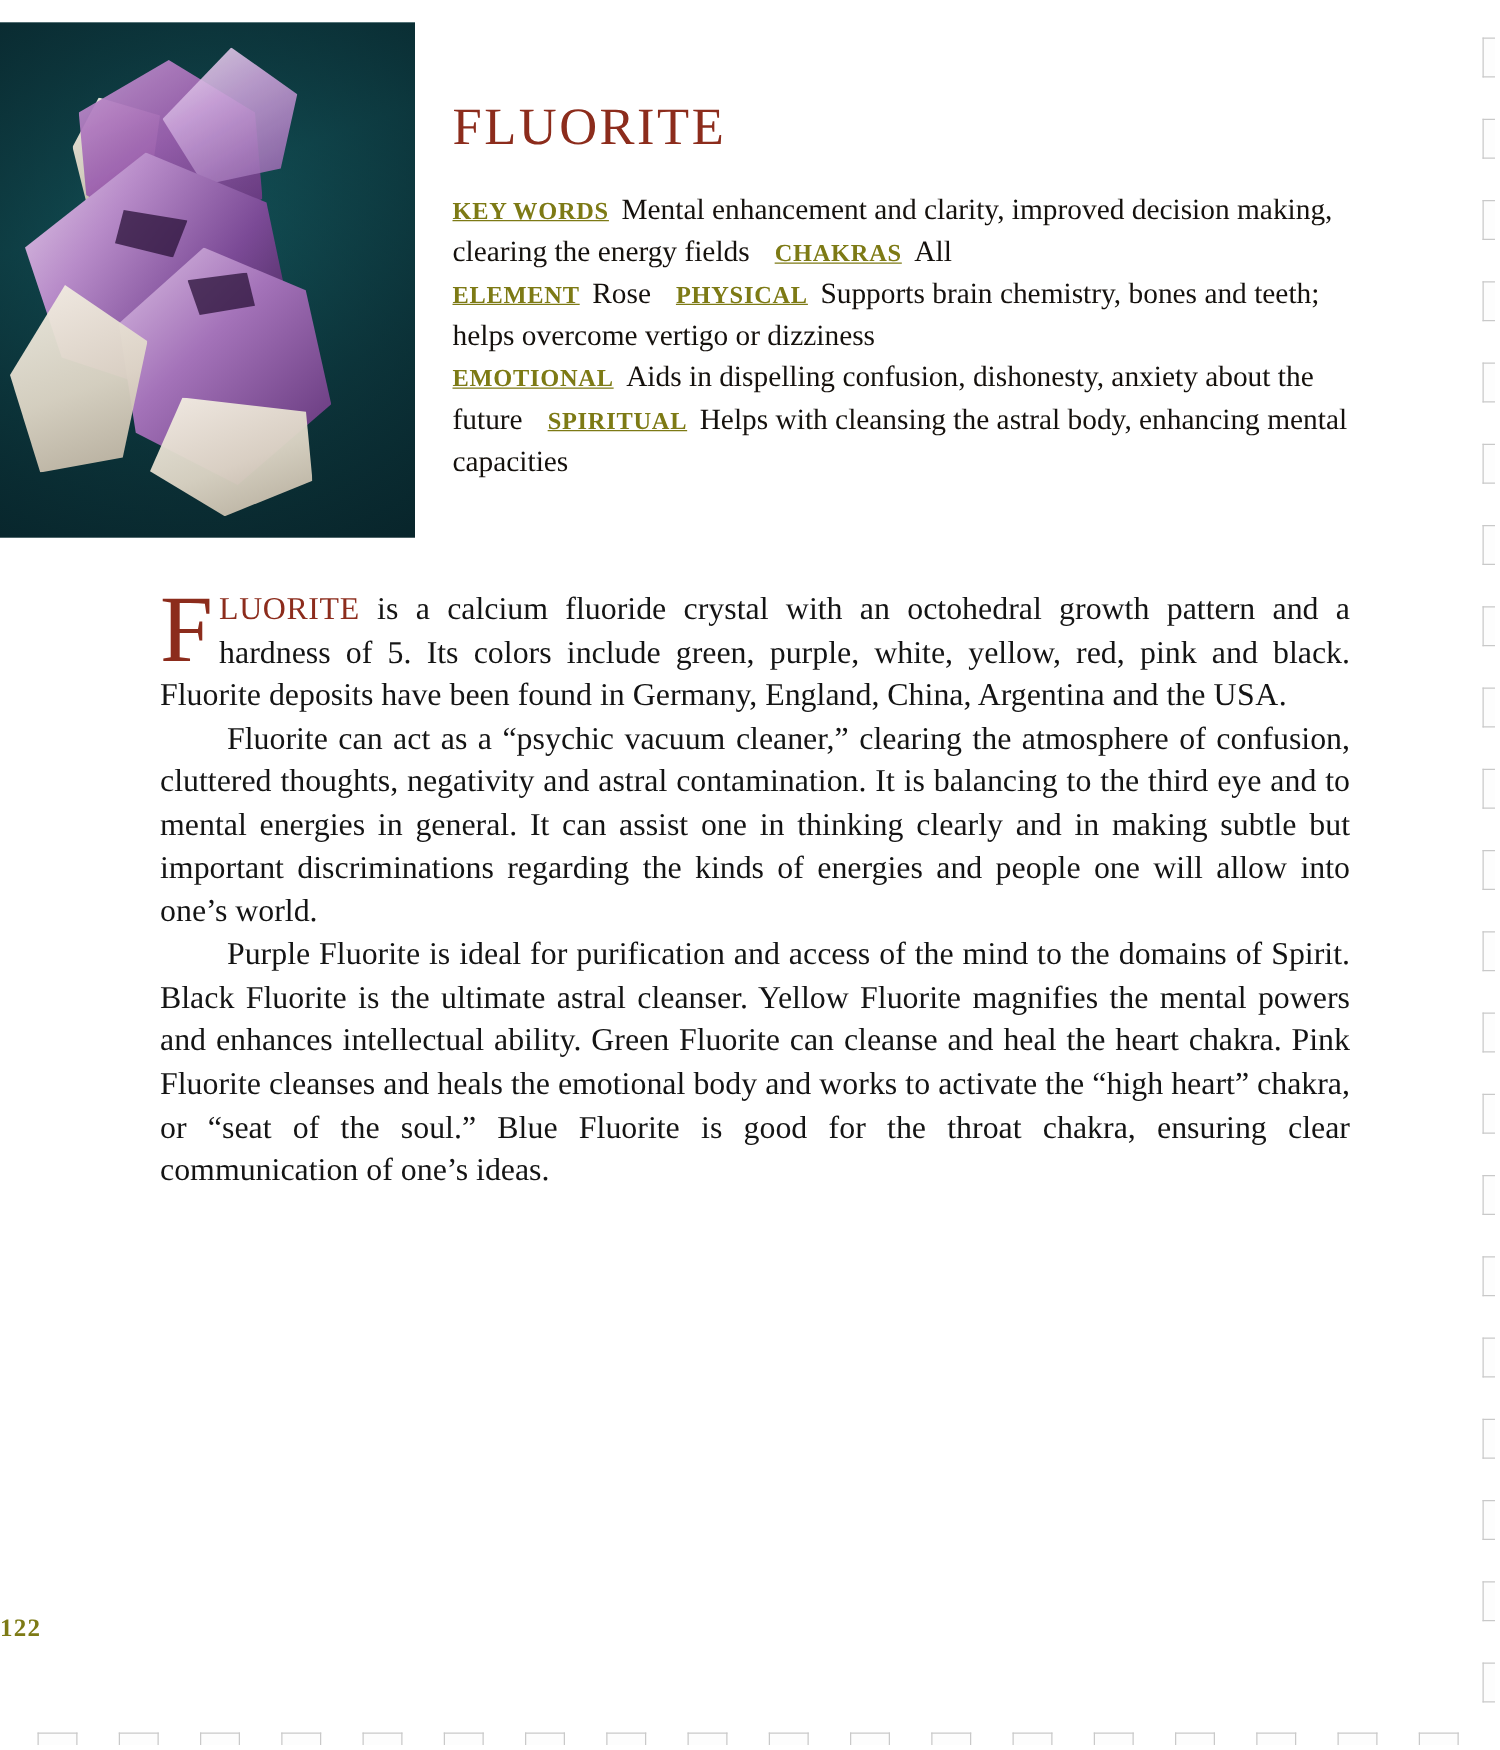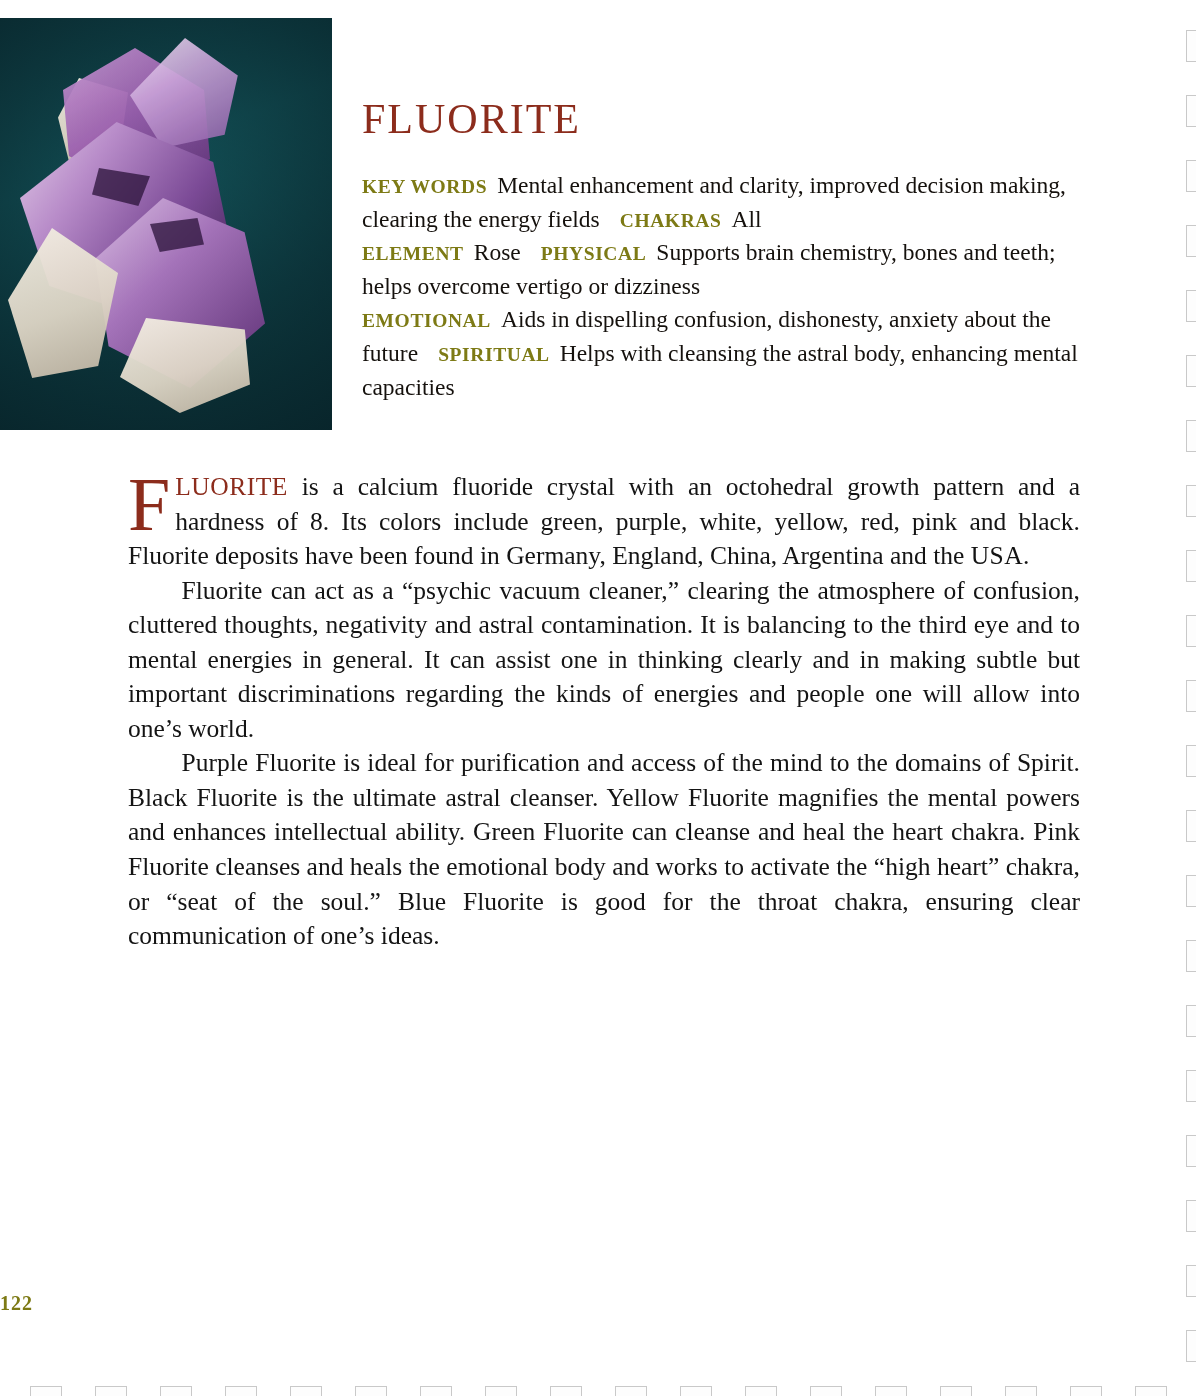--- a/index.html
+++ b/index.html
@@ -116,21 +116,21 @@
   }
   .photo .d2 {
     left: 150px; top: 200px; width: 54px; height: 34px;
     clip-path: polygon(0% 18%, 88% 0%, 100% 78%, 18% 100%);
   }
 
   
   .header-col {
     position: absolute;
     left: 362px;
-    top: 95px;
+    top: 78px;
     width: 716px;
   }
   .title {
     font-family: "Liberation Serif", serif;
     font-size: 42px;
     letter-spacing: 2px;
     color: #8c2c1c;
     margin: 0 0 26px 0;
     font-weight: normal;
     font-variant: small-caps;
@@ -141,20 +141,21 @@
     line-height: 1.43;
     color: #15110d;
     text-align: left;
   }
   .kw-label {
     color: #7d7a15;
     font-weight: bold;
     font-size: 19.5px;
     letter-spacing: 0.6px;
     text-transform: uppercase;
+    text-decoration: underline;
   }
   .sp { display: inline-block; width: 10px; }
 
   
   .body-text {
     position: absolute;
     left: 128px;
     top: 470px;
     width: 952px;
     font-size: 25.5px;
@@ -256,19 +257,19 @@
 
   <div class="keywords">
     <span class="kw-label">KEY WORDS</span><span class="sp"></span><span>Mental enhancement and clarity, improved decision making, clearing the energy fields</span><span class="sp"></span><span class="sp"></span><span class="kw-label">CHAKRAS</span><span class="sp"></span><span>All</span><br>
     <span class="kw-label">ELEMENT</span><span class="sp"></span><span>Rose</span><span class="sp"></span><span class="sp"></span><span class="kw-label">PHYSICAL</span><span class="sp"></span><span>Supports brain chemistry, bones and teeth; helps overcome vertigo or dizziness</span><br>
     <span class="kw-label">EMOTIONAL</span><span class="sp"></span><span>Aids in dispelling confusion, dishonesty, anxiety about the future</span><span class="sp"></span><span class="sp"></span><span class="kw-label">SPIRITUAL</span><span class="sp"></span><span>Helps with cleansing the astral body, enhancing mental capacities</span>
   </div>
 </div>
 
 <div class="body-text">
   <p class="first">
-    <span class="dropcap">F</span><span class="sc-red">LUORITE</span><span> is a calcium fluoride crystal with an octohedral growth pattern and a hardness of 8. Its colors include green, purple, white, yellow, red, pink and black. Fluorite deposits have been found in Germany, England, China, Argentina and the </span><span class="smallcaps">USA</span><span>.</span>
+    <span class="dropcap">F</span><span class="sc-red">LUORITE</span><span> is a calcium fluoride crystal with an octohedral growth pattern and a hardness of 5. Its colors include green, purple, white, yellow, red, pink and black. Fluorite deposits have been found in Germany, England, China, Argentina and the </span><span class="smallcaps">USA</span><span>.</span>
   </p>
   <p>Fluorite can act as a “psychic vacuum cleaner,” clearing the atmosphere of confusion, cluttered thoughts, negativity and astral contamination. It is balancing to the third eye and to mental energies in general. It can assist one in thinking clearly and in making subtle but important discriminations regarding the kinds of energies and people one will allow into one’s world.</p>
   <p>Purple Fluorite is ideal for purification and access of the mind to the domains of Spirit. Black Fluorite is the ultimate astral cleanser. Yellow Fluorite magnifies the mental powers and enhances intellectual ability. Green Fluorite can cleanse and heal the heart chakra. Pink Fluorite cleanses and heals the emotional body and works to activate the “high heart” chakra, or “seat of the soul.” Blue Fluorite is good for the throat chakra, ensuring clear communication of one’s ideas.</p>
 </div>
 
 <div class="folio">122</div>
 
 </body></html>

